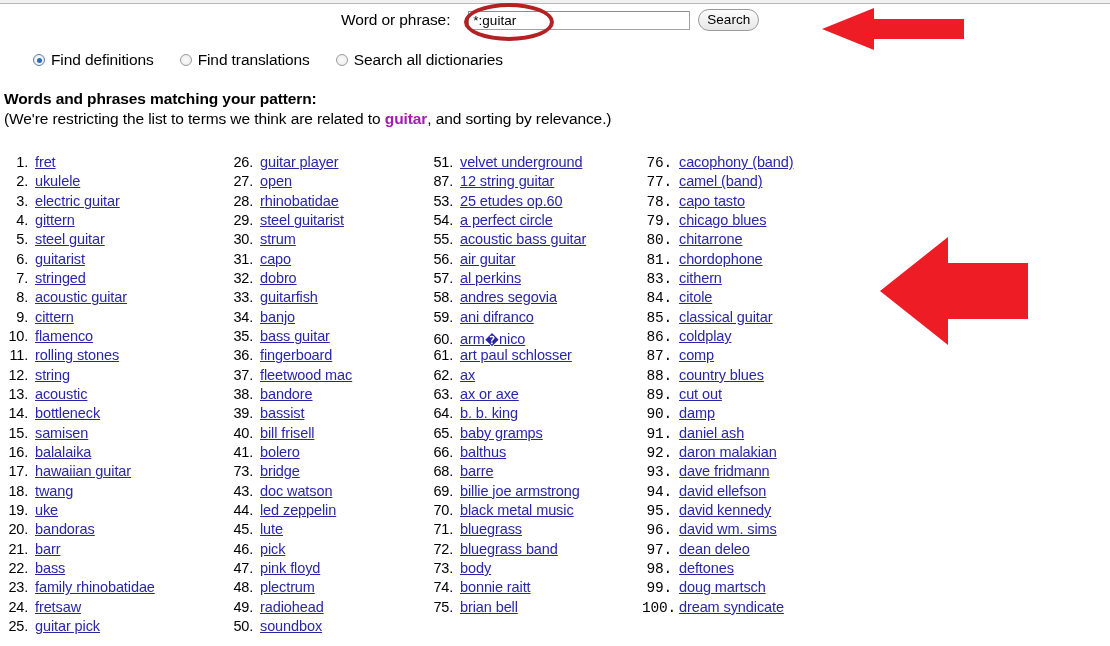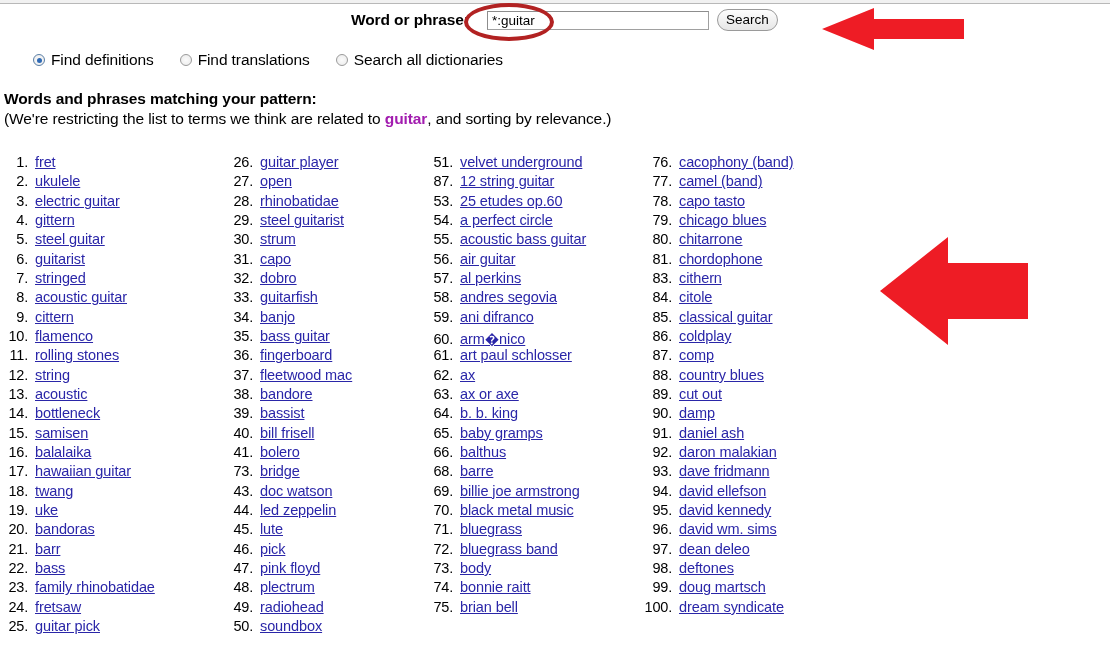--- a/index.html
+++ b/index.html
@@ -35,26 +35,25 @@
     top: 9px;
     left: 0;
     width: 1110px;
     display: flex;
     align-items: center;
     justify-content: flex-start;
     padding-left: 341px;
     box-sizing: border-box;
   }
   .search-label {
-    font-weight: bold;
+    font-weight: normal;
     font-size: 15.5px;
     color: #000;
     white-space: nowrap;
     letter-spacing: -0.1px;
-    margin-left: 10px;
   }
   .search-input {
     margin-left: 18px;
     width: 222px;
     height: 19px;
     font-family: "Liberation Sans", sans-serif;
     font-size: 13.5px;
     color: #000;
     padding: 0 2px 0 4px;
     border: 1px solid #a0a0a0;
@@ -175,21 +174,21 @@
     white-space: nowrap;
   }
   .item-num {
     width: 26px;
     text-align: right;
     color: #000;
     font-size: 14.5px;
     flex: 0 0 auto;
     letter-spacing: -0.2px;
   }
-  .col-4 .item-num { width: 30px; }
+  .col-4 .item-num { width: 30px; font-family: Liberation Mono, monospace; }
   .item-dot {
     width: 7px;
     flex: 0 0 auto;
     color: #000;
   }
   .item-link {
     color: #2a26a8;
     text-decoration: underline;
     cursor: pointer;
     font-size: 14.5px;

